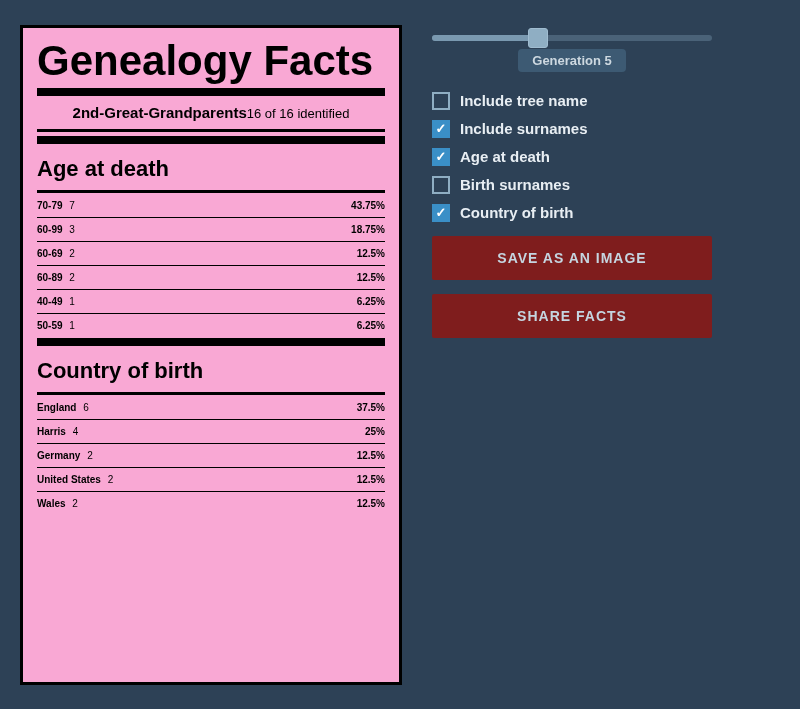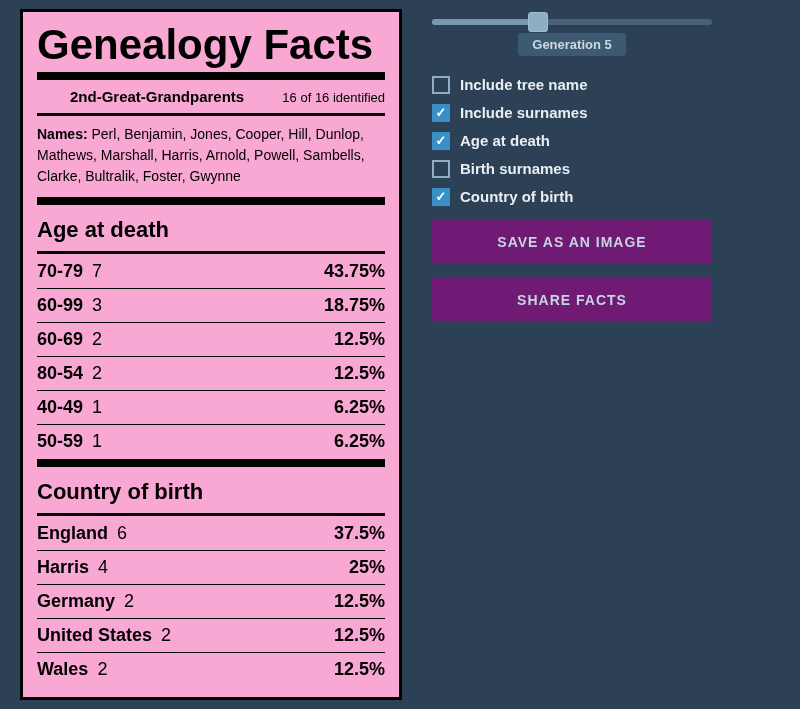--- a/index.html
+++ b/index.html
@@ -54,24 +54,23 @@
     }
 
     .thin-divider {
       border: none;
       border-top: 1px solid #000;
       margin: 3px 0;
     }
 
     .generation-row {
       display: flex;
-      justify-content: space-between;
+      justify-content: center;
       align-items: baseline;
       padding: 4px 0;
-      margin-left: 33px;
     }
 
     .generation-label {
       font-weight: 900;
       font-size: 15px;
       color: #000;
     }
 
     .generation-count {
       font-size: 13px;
@@ -94,21 +93,21 @@
       font-weight: 900;
       color: #000;
       padding: 8px 0 4px 0;
     }
 
     .data-row {
       display: flex;
       justify-content: space-between;
       align-items: baseline;
       padding: 3px 0;
-      font-size: 18px;
+      font-size: 10px;
       color: #000;
     }
 
     .data-row .label {
       font-weight: 700;
     }
 
     .data-row .count {
       font-weight: normal;
       margin-left: 4px;
@@ -226,21 +225,21 @@
       color: #e8eef3;
       font-size: 15px;
       font-weight: 700;
     }
 
     
     .btn {
       display: block;
       width: 100%;
       padding: 14px 10px;
-      background: #701a75;
+      background: #7f1d1d;
       color: #c5d5e0;
       font-size: 14px;
       font-weight: 900;
       letter-spacing: 1px;
       text-align: center;
       border: none;
       cursor: pointer;
       border-radius: 2px;
     }
   </style>
@@ -253,24 +252,20 @@
     <div class="facts-title">Genealogy Facts</div>
     <hr class="thick-divider">
 
     <div class="generation-row">
       <span class="generation-label">2nd-Great-Grandparents</span>
       <span class="generation-count">16 of 16 identified</span>
     </div>
 
     <hr class="medium-divider">
 
-    <div class="names-section">
-      <strong>Names:</strong>
-      <span>Perl, Benjamin, Jones, Cooper, Hill, Dunlop, Mathews, Marshall, Harris, Arnold, Powell, Sambells, Clarke, Bultralik, Foster, Gwynne</span>
-    </div>
 
     <hr class="thick-divider">
 
     <div class="section-title">Age at death</div>
     <hr class="medium-divider">
 
     <div id="age-rows">
         <div class="data-row">
       <span>
         <span class="label">70-79</span>
@@ -290,21 +285,21 @@
         <div class="data-row">
       <span>
         <span class="label">60-69</span>
         <span class="count">2</span>
       </span>
       <span class="pct">12.5%</span>
     </div>
         <hr class="thin-divider">
         <div class="data-row">
       <span>
-        <span class="label">80-54</span>
+        <span class="label">60-89</span>
         <span class="count">2</span>
       </span>
       <span class="pct">12.5%</span>
     </div>
         <hr class="thin-divider">
         <div class="data-row">
       <span>
         <span class="label">40-49</span>
         <span class="count">1</span>
       </span>

